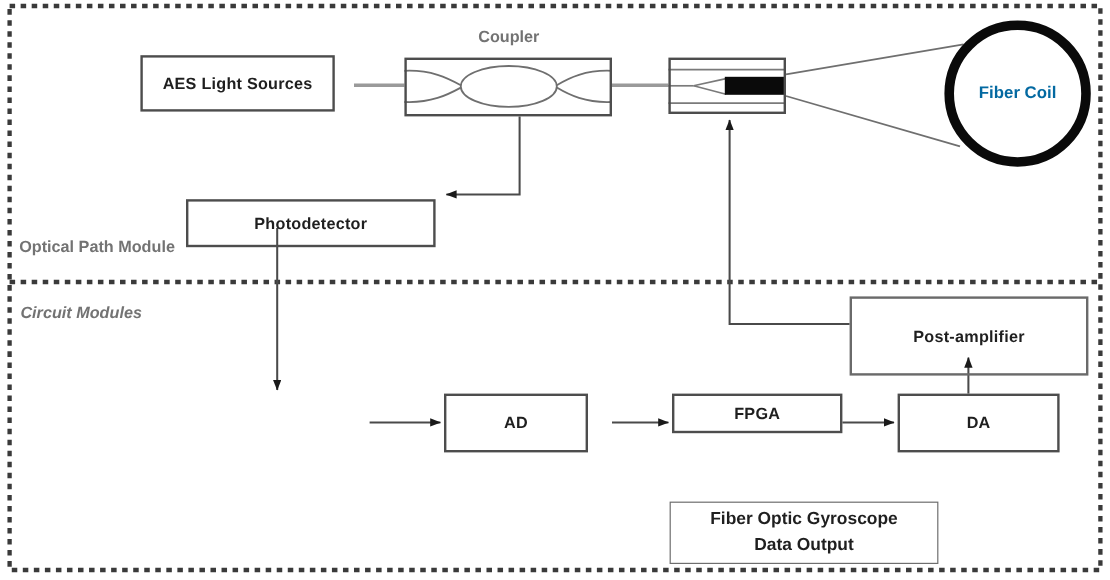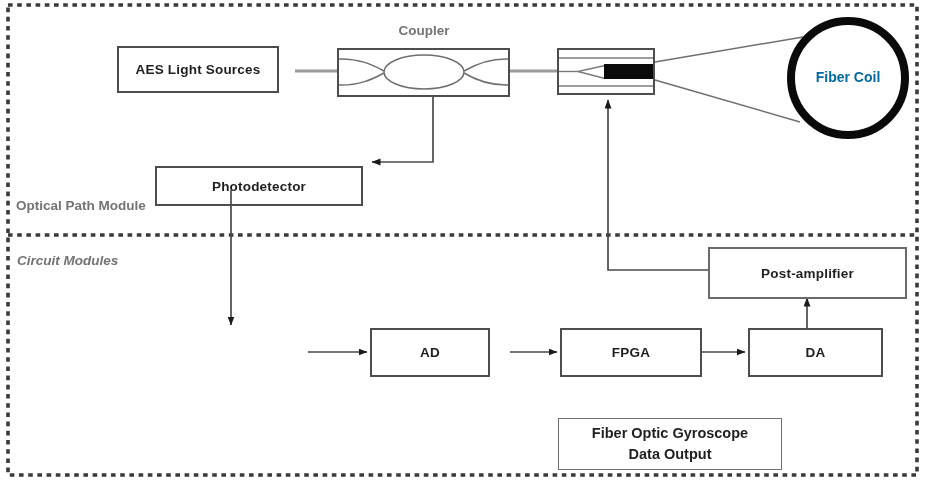--- a/index.html
+++ b/index.html
@@ -126,29 +126,29 @@
 
   <div class="node" style="left:155px; top:156px; width:208px; height:40px;margin-top:10px;">
     <span>Photodetector</span>
   </div>
 
 
   <div class="node" style="left:370px; top:328px; width:120px; height:49px;">
     <span>AD</span>
   </div>
 
-  <div class="node" style="left:560px; top:328px; width:142px; height:49px;">
+  <div class="node" style="left:560px; top:328px; width:142px; height:33px;">
     <span>FPGA</span>
   </div>
 
   <div class="node" style="left:748px; top:328px; width:135px; height:49px;">
     <span>DA</span>
   </div>
 
-  <div class="node light" style="left:708px; top:247px; width:199px; height:52px;">
+  <div class="node light" style="left:708px; top:247px; width:199px; height:66px;">
     <span>Post-amplifier</span>
   </div>
 
   <div class="output-box" style="left:518px; top:418px; width:224px; height:52px;margin-left:40px;">
     <span>Fiber Optic Gyroscope</span>
     <span>Data Output</span>
   </div>
 
   <div class="float-label center-text" style="left:364px; top:23px; width:120px;">Coupler</div>
 

